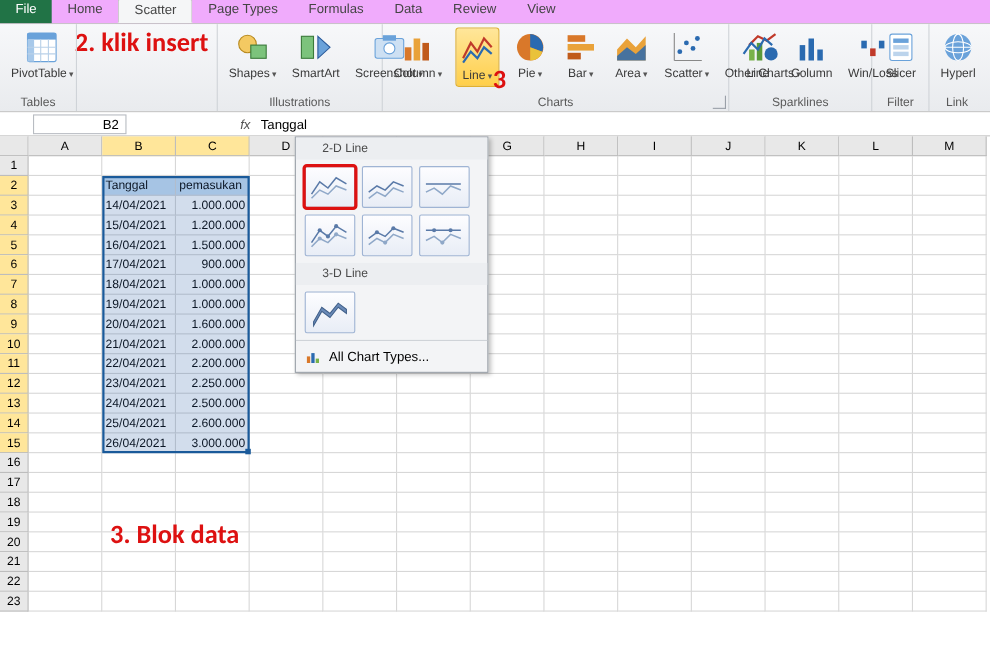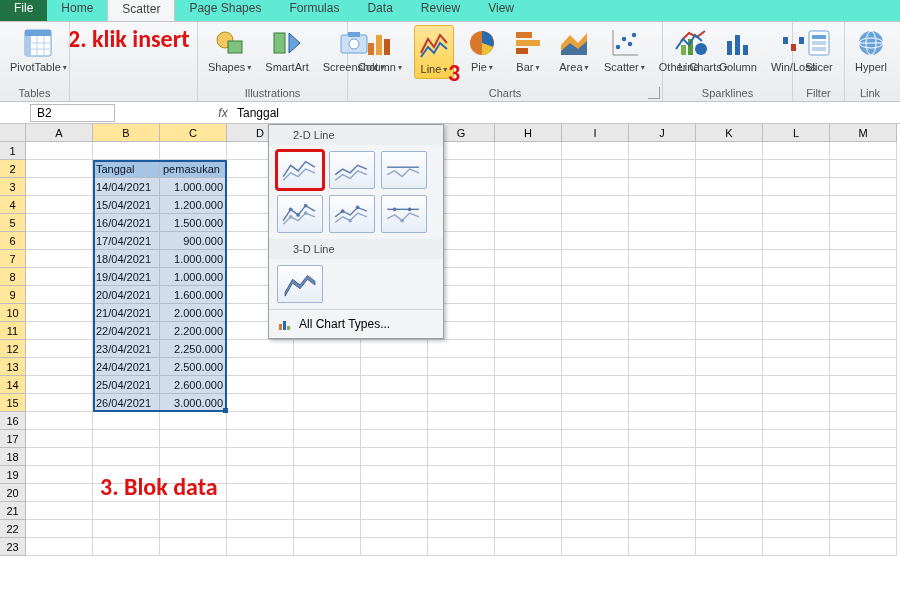--- a/index.html
+++ b/index.html
@@ -1,18 +1,18 @@
 <!DOCTYPE html>
 <html><head>
 <meta charset="utf-8">
 <style>
   * { box-sizing: border-box; margin: 0; padding: 0; font-family: "Segoe UI", Tahoma, sans-serif; }
   body { width: 900px; height: 602px; background: #fff; overflow: hidden; }
   
-  .tabs { display: flex; align-items: flex-end; height: 22px; background: #5eead4; border-bottom: 1px solid #c5c5c5; font-size: 12px; }
+  .tabs { display: flex; align-items: flex-end; height: 22px; background: #f0abfc; border-bottom: 1px solid #c5c5c5; font-size: 12px; }
   .tabs .file { background: #217346; color: #fff; padding: 2px 14px 4px; height: 22px; cursor: pointer; }
   .tabs .tab { padding: 2px 14px 4px; color: #444; height: 22px; cursor: pointer; }
   .tabs .tab.active { background: #f5f6f7; border: 1px solid #c5c5c5; border-bottom: 1px solid #f5f6f7; border-radius: 2px 2px 0 0; box-shadow: 0 0 0 2px rgba(200,30,30,0.0); }
   
   .ribbon { display: flex; height: 80px; background: linear-gradient(#f7f8fa,#e9ebee); border-bottom: 1px solid #c5c5c5; font-size: 11px; color: #3a3a3a; }
   .group { border-right: 1px solid #cfd3d8; padding: 3px 8px 0; display: flex; flex-direction: column; justify-content: space-between; position: relative; }
   .group .items { display: flex; gap: 10px; align-items: flex-start; }
   .group .glabel { text-align: center; color: #5a5a5a; font-size: 11px; padding-bottom: 2px; }
   .rbtn { display: flex; flex-direction: column; align-items: center; gap: 2px; padding: 2px 2px; cursor: pointer; text-align: right; }
   .rbtn .cap { font-size: 11px; color: #3a3a3a; white-space: nowrap; display:flex; align-items:center; gap:2px;}
@@ -20,21 +20,21 @@
   .pivoticon, .shapeicon, .smarticon, .screenicon, .colicon, .lineicon, .pieicon, .baricon, .areaicon, .scaticon, .othericon, .sparkicon, .slicericon, .hypericon {
     width: 32px; height: 32px; display:flex; align-items:center; justify-content:center;
   }
   .highlight-box { border: 3px solid #d11; }
   .line-btn-wrap { background: linear-gradient(#ffe69a,#ffcf4a); border:1px solid #e0b030; border-radius:3px; padding:1px;}
   .dlg-launch { position:absolute; right:2px; bottom:2px; width:12px; height:12px; border:1px solid #9aa0a8; border-top:none; border-left:none; cursor:pointer;}
   
   .anno { position:absolute; color:#d11; font-weight:bold; font-size:24px; pointer-events:none; font-family: Calibri, sans-serif;}
   
   .fbar { display:flex; align-items:center; height:22px; border-bottom:1px solid #c5c5c5; font-size:12px; }
-  .namebox { width:85px; border:1px solid #b8bcc2; margin:0 6px 0 30px; padding:1px 6px; font-size:12px;}
+  .namebox { width:85px; border:1px solid #b8bcc2; margin:0 6px 0 30px; padding:1px 6px; font-size:12px;text-align:right;}
   .fx { width:16px; text-align:center; font-style:italic; color:#555;margin-left:34px;}
   .fval { flex:1; padding:1px 6px;}
   
   .sheet { position:relative; }
   .colhdrs { display:flex; height:18px; font-size:11px; }
   .rowhdr-space { width:26px; background:#e8e8e8; border-right:1px solid #bdbdbd; border-bottom:1px solid #bdbdbd;}
   .colhdr { width:67px; text-align:center; background:#e8e8e8; border-right:1px solid #bdbdbd; border-bottom:1px solid #bdbdbd; line-height:18px;}
   .colhdr.sel { background:#ffe69a; }
   .gridwrap { position:relative; display:flex; }
   .rowhdrs { width:26px; }
@@ -57,21 +57,21 @@
   .linedrop .allct { display:flex; align-items:center; gap:6px; padding:6px 8px; border-top:1px solid #cfd3d8; cursor:pointer; font-size:12px;}
   .allct-icon{width:16px;height:16px;}
 </style>
 </head>
 <body>
 
 <div class="tabs">
   <div class="file">File</div>
   <div class="tab">Home</div>
   <div class="tab active">Scatter</div>
-  <div class="tab">Page Shapes</div>
+  <div class="tab">Page Types</div>
   <div class="tab">Formulas</div>
   <div class="tab">Data</div>
   <div class="tab">Review</div>
   <div class="tab">View</div>
 </div>
 <span class="anno" style="left:68px; top:24px;">2. klik insert</span>
 
 <div class="ribbon">
 
   <div class="group" style="width:70px">

